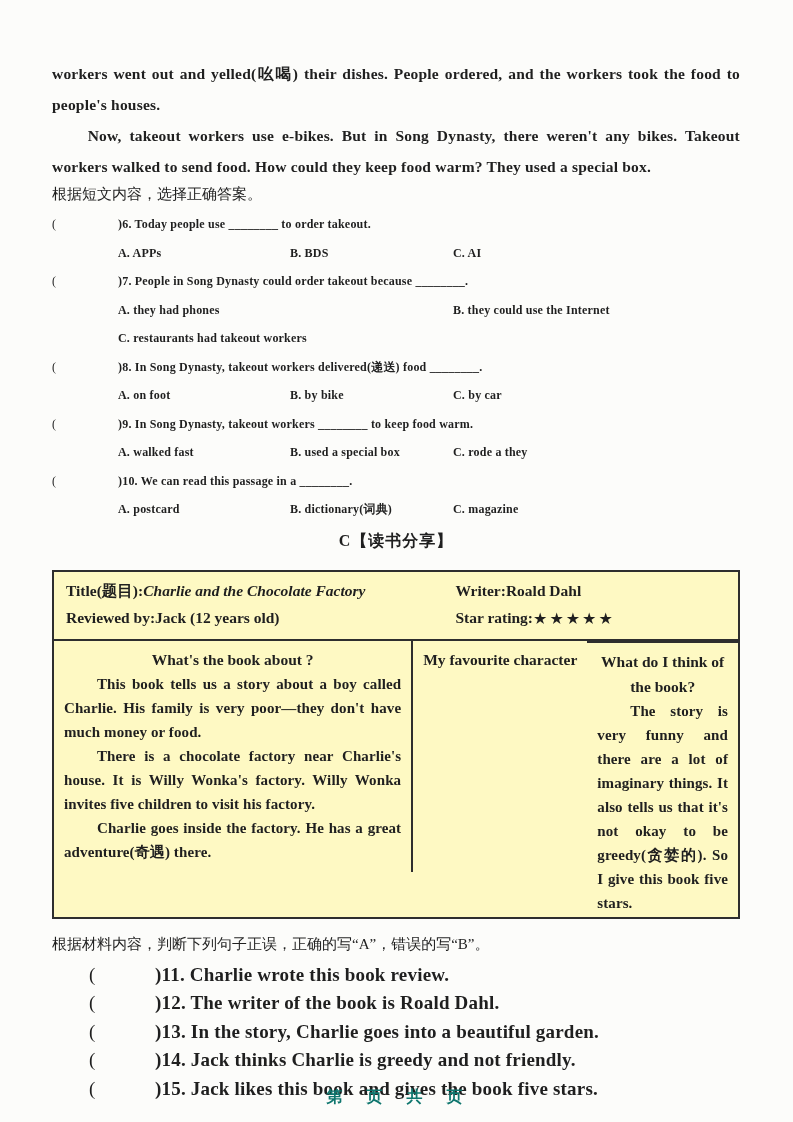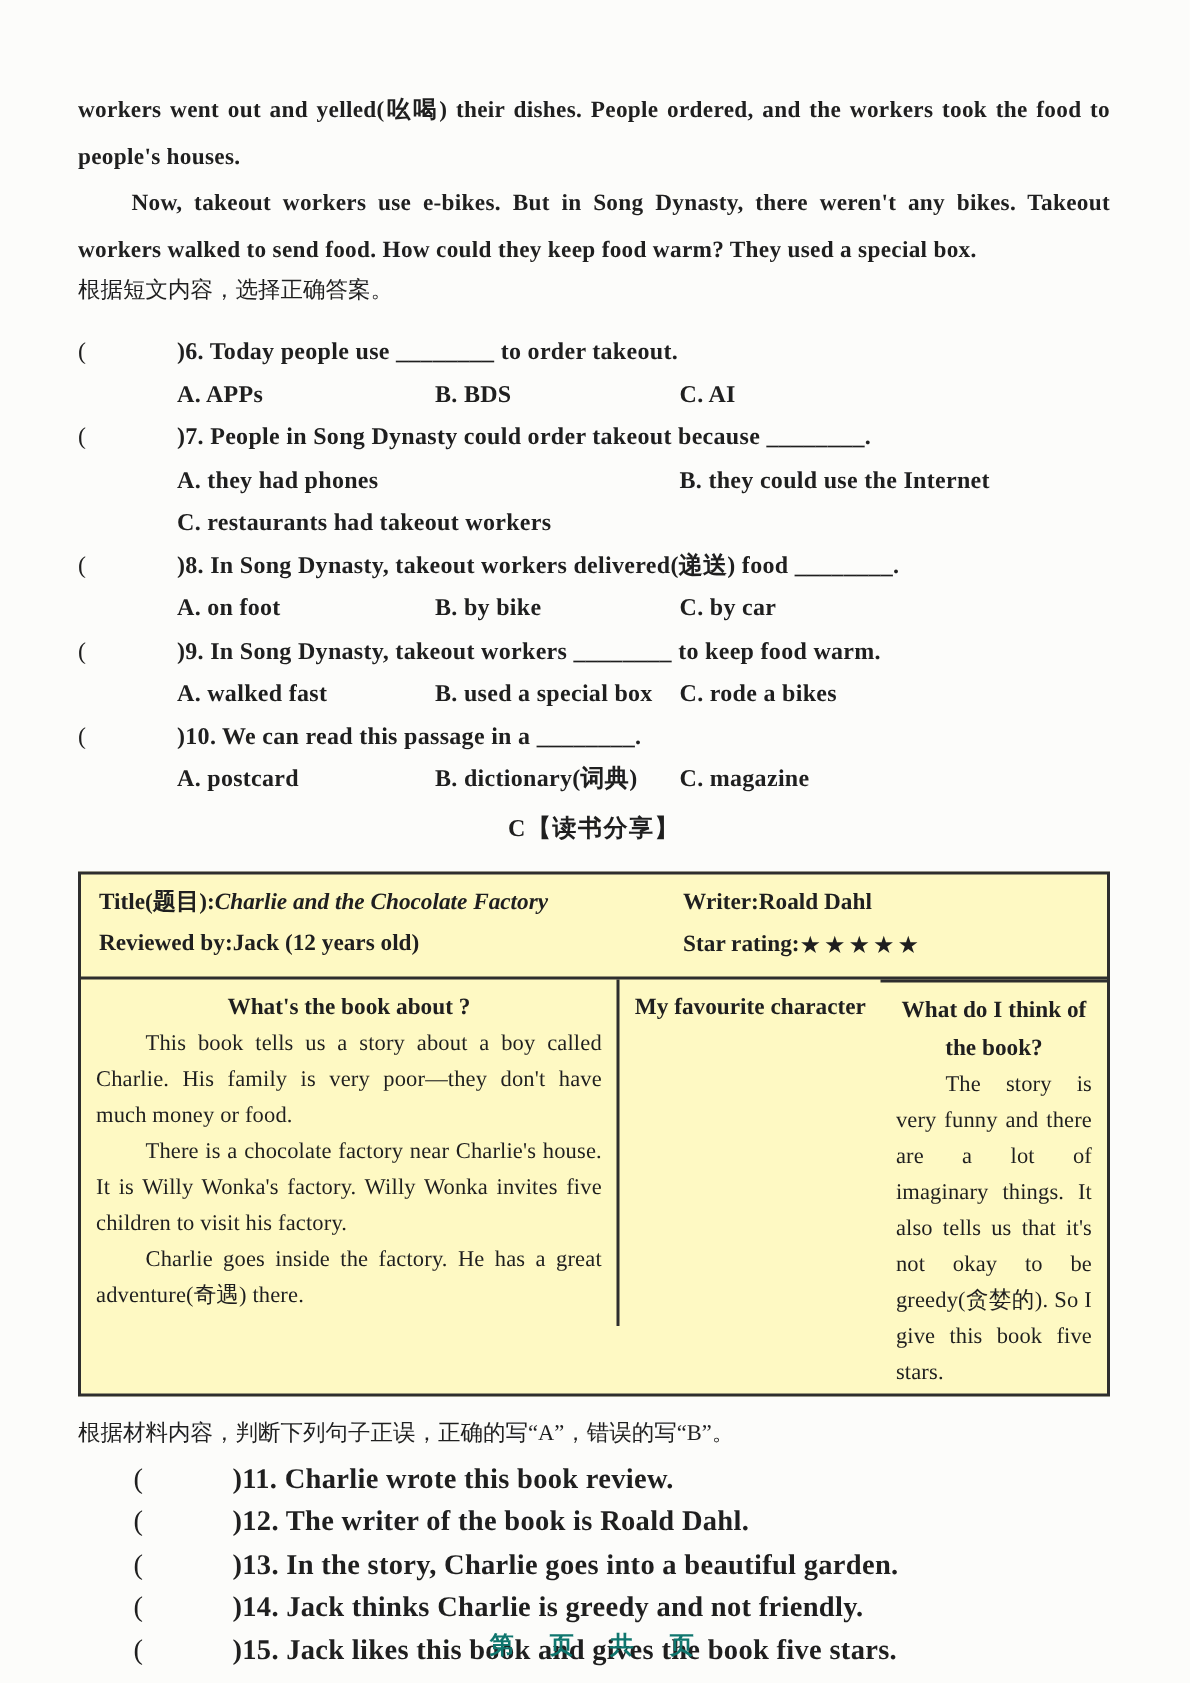--- a/index.html
+++ b/index.html
@@ -18,21 +18,21 @@
     margin:0; font-size:15.5px; font-weight:bold;
     line-height:31px; text-align:justify; letter-spacing:.2px;
   }
   .indent { text-indent:2.3em; }
 
   .cn {
     margin:0; font-weight:normal; font-size:15px; line-height:25px;
     font-family:"Liberation Serif","DejaVu Serif",serif;
   }
 
-  .qblock { margin-top:14px; font-size:16px; font-weight:bold; }
+  .qblock { margin-top:3px; font-size:12px; font-weight:bold; }
   .qline, .opts { line-height:28.5px; white-space:nowrap; }
   .br { display:inline-block; width:66px; font-weight:normal; }
   .qt { letter-spacing:.2px; }
   .opts { padding-left:66px; }
   .opt { display:inline-block; letter-spacing:.2px; }
   .wa { width:172px; }
   .wb { width:163px; }
   .wab { width:335px; }
 
   .sec-header {
@@ -50,21 +50,21 @@
     letter-spacing:2px; position:relative; top:1px;
   }
   .tbody { display:flex; align-items:flex-start; }
   .cell-left { width:49.3%; border-right:2px solid #2e2e2e; padding:6px 10px 8px; }
   .rightcol { flex:1; display:flex; flex-direction:row; }
   .cell-rt { padding:6px 10px 8px; }
   .cell-rb { border-top:2px solid #2e2e2e; padding:6px 10px 2px; flex:1; }
   .cell-h { text-align:center; font-weight:bold; font-size:15.5px; line-height:25px; }
   .cellp {
     margin:0; text-indent:2.2em; text-align:justify;
-    line-height:24px; font-size:15px; font-weight:normal; letter-spacing:.1px;
+    line-height:24px; font-size:15px; font-weight:bold; letter-spacing:.1px;
   }
 
   .judge { margin-top:13px; }
   .tfblock { margin-top:4px; font-size:19px; font-weight:bold;margin-left:37px; }
 
   .footer {
     position:absolute; left:0; right:0; bottom:14px;
     text-align:center; font-size:16px; font-weight:bold;
     letter-spacing:4px; color:#0f766e;
   }
@@ -103,21 +103,21 @@
         <span class="br">(</span><span class="qt">)8. In Song Dynasty, takeout workers delivered(递送) food ________.</span>
       </div>
       <div class="opts">
         <span class="opt wa">A. on foot</span><span class="opt wb">B. by bike</span><span class="opt">C. by car</span>
       </div>
 
       <div class="qline">
         <span class="br">(</span><span class="qt">)9. In Song Dynasty, takeout workers ________ to keep food warm.</span>
       </div>
       <div class="opts">
-        <span class="opt wa">A. walked fast</span><span class="opt wb">B. used a special box</span><span class="opt">C. rode a bikes</span>
+        <span class="opt wa">A. walked fast</span><span class="opt wb">B. used a special box</span><span class="opt">C. rode a they</span>
       </div>
 
       <div class="qline">
         <span class="br">(</span><span class="qt">)10. We can read this passage in a ________.</span>
       </div>
       <div class="opts">
         <span class="opt wa">A. postcard</span><span class="opt wb">B. dictionary(词典)</span><span class="opt">C. magazine</span>
       </div>
     </div>
 

